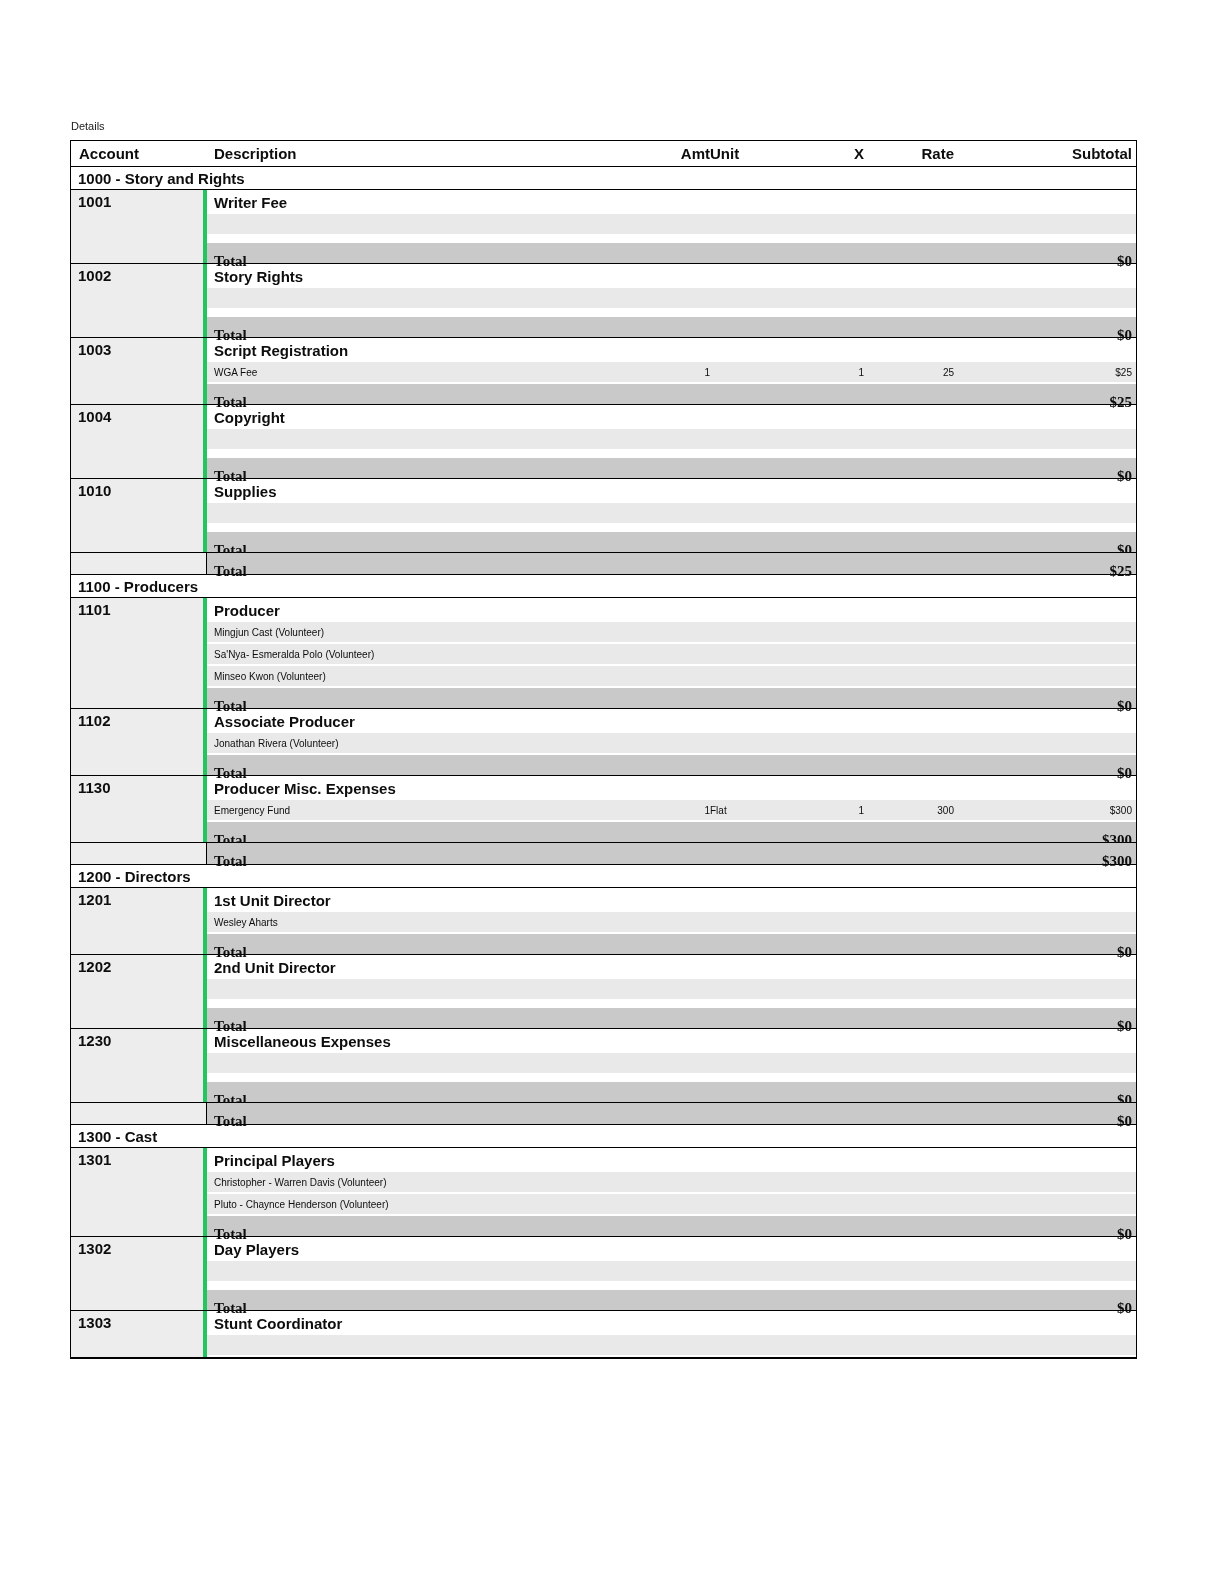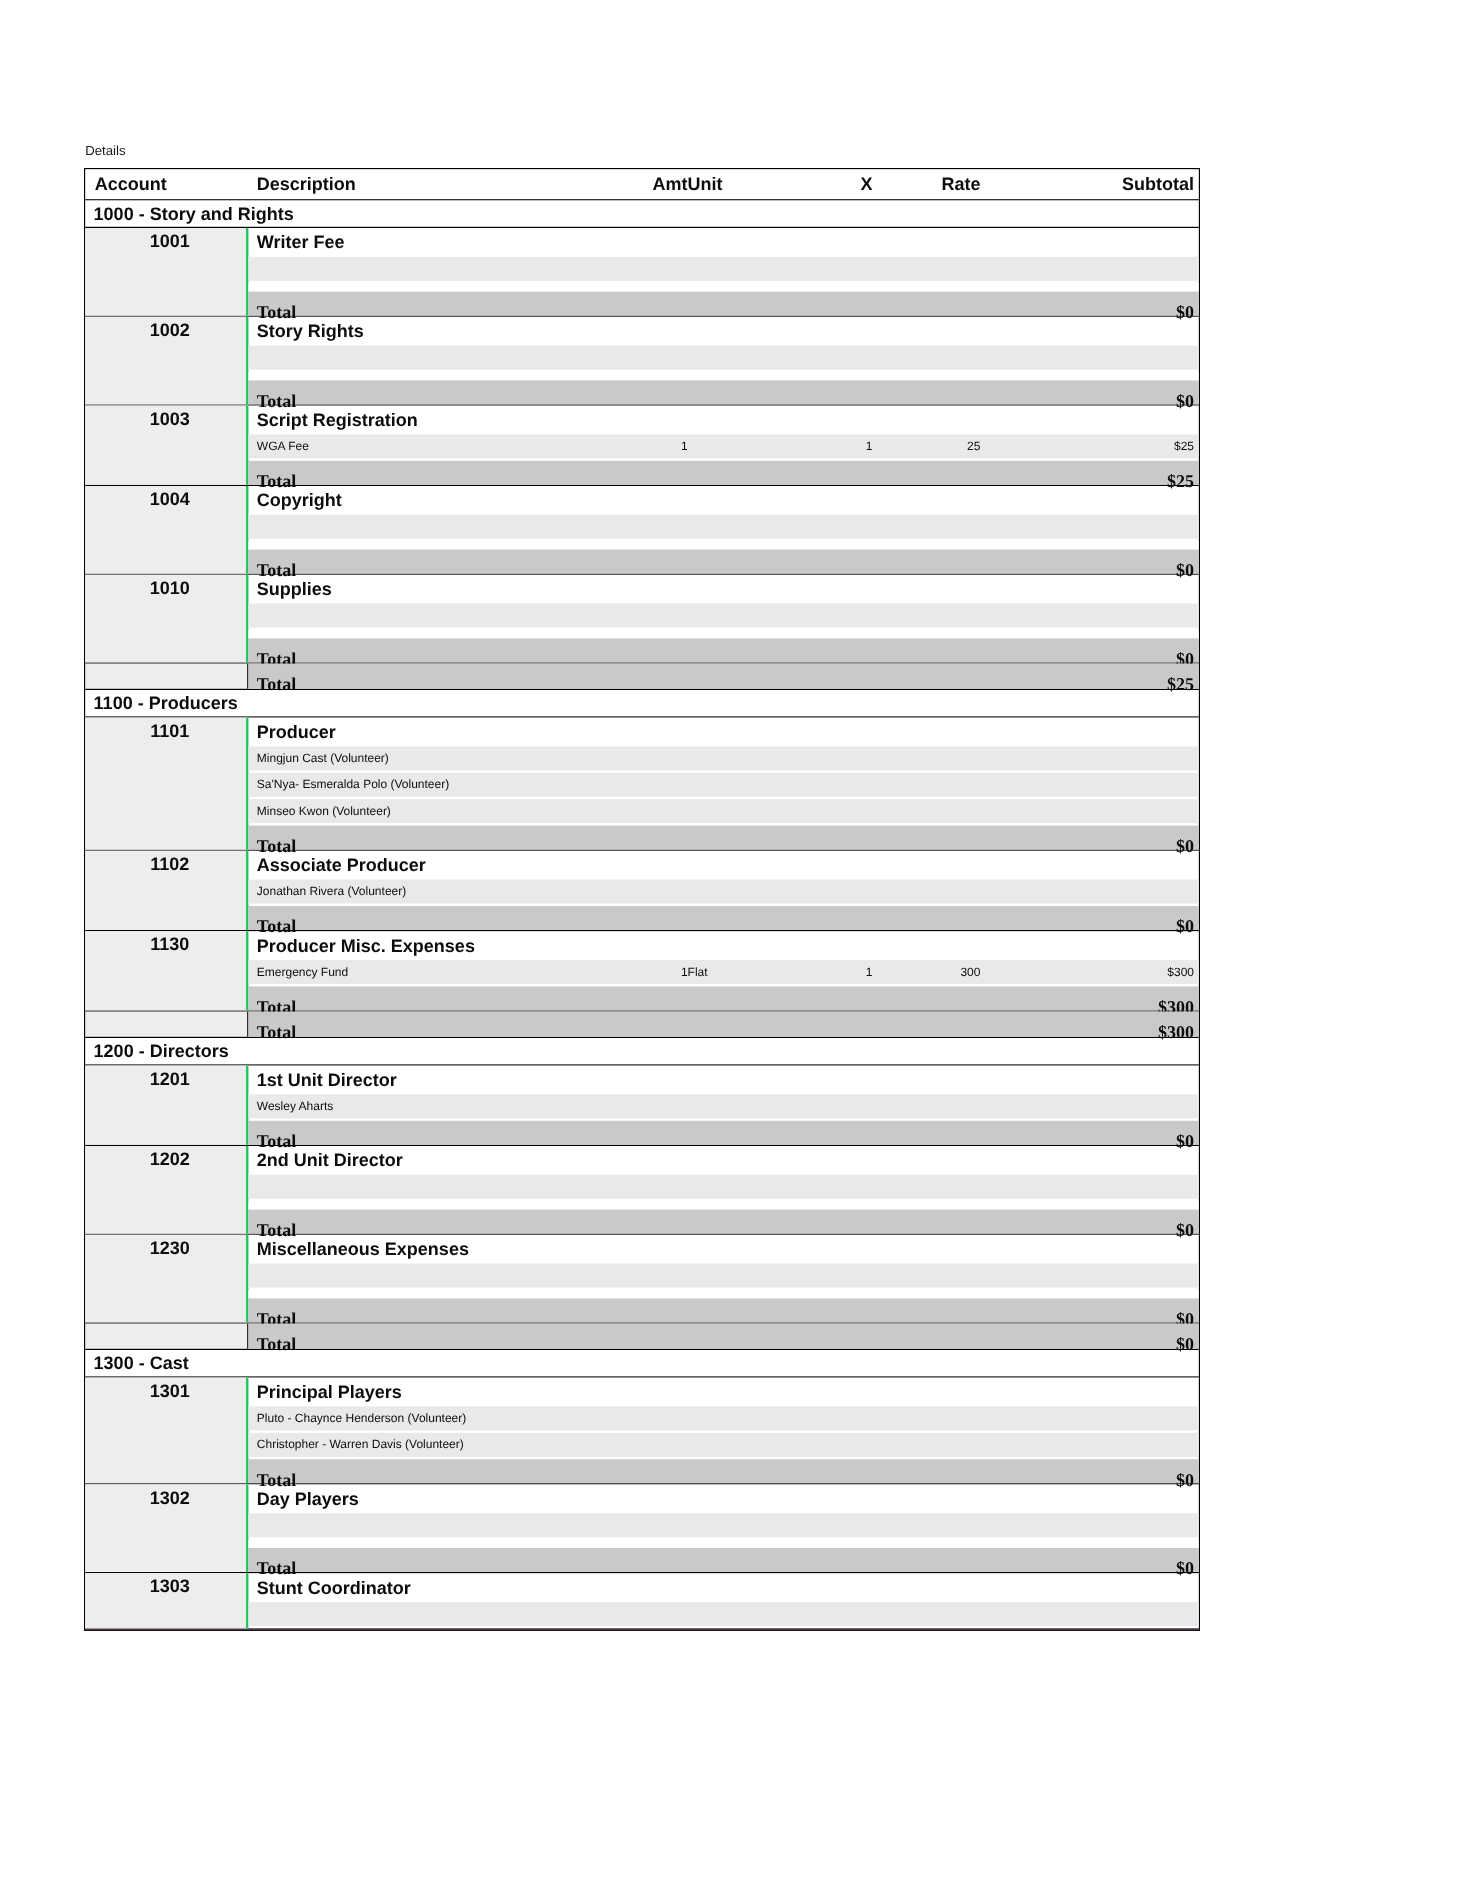--- a/index.html
+++ b/index.html
@@ -6,22 +6,22 @@
   html, body { background: #ffffff; }
   body {
     width: 1224px; height: 1584px; position: relative;
     font-family: "Liberation Sans", sans-serif; color: #0d0d0d;
   }
   .details-label {
     position: absolute; left: 71px; top: 120px;
     font-size: 11px; color: #1a1a1a;
   }
   .budget-table {
-    position: absolute; left: 70px; top: 140px; width: 930px;
-    border: 1px solid #000; background: #701a75; font-size: 15px;
+    position: absolute; left: 70px; top: 140px; width: 1067px;
+    border: 1px solid #000; background: #86efac; font-size: 15px;
   }
   
   .cols {
     flex: 1; display: grid;
     grid-template-columns: 1fr 50px 84px 70px 90px 178px;
     align-items: center; padding-right: 4px;
   }
   .c-desc { padding-left: 7px; white-space: nowrap; overflow: hidden; }
   .c-amt { text-align: right; }
   .c-unit { }
@@ -35,22 +35,22 @@
   }
   .h-acct { width: 136px; padding-left: 8px; }
   
   .section-row {
     height: 23px; display: flex; align-items: center; padding-left: 7px;
     font-weight: bold; border-bottom: 1px solid #000; background: #fff;
   }
   
   .account-block { display: flex; border-bottom: 1px solid #000; background: #fff; }
   .acct-col {
-    width: 136px; background: #ededed; border-right: 2px solid #22c55e;
-    padding: 3px 0 0 7px; font-weight: bold; flex-shrink: 0; text-align: center;
+    width: 136px; background: #ededed; border-right: 4px solid #22c55e;
+    padding: 3px 0 0 7px; font-weight: bold; flex-shrink: 0;
   }
   .acct-rows { flex: 1; display: flex; flex-direction: column; min-width: 0; }
   .category-row { height: 24px; display: flex; align-items: center; font-weight: bold; }
   .category-row .cat-name { padding-left: 7px; }
   .item-row {
     height: 20px; margin-bottom: 2px; background: #e9e9e9;
     display: grid; grid-template-columns: 1fr 50px 84px 70px 90px 178px;
     align-items: center; padding-right: 4px; font-size: 10px;
   }
   .spacer { height: 7px; background: #fff; }
@@ -358,29 +358,29 @@
       <div class="section-row">
         <span class="section-name">1300 - Cast</span>
       </div>
       <div class="account-block">
         <div class="acct-col"><span class="acct-num">1301</span></div>
         <div class="acct-rows">
           <div class="category-row">
             <span class="cat-name">Principal Players</span>
           </div>
           <div class="item-row">
+            <span class="c-desc">Christopher - Warren Davis (Volunteer)</span>
+            <span class="c-amt"></span>
+            <span class="c-unit"></span>
+            <span class="c-x"></span>
+            <span class="c-rate"></span>
+            <span class="c-subtotal"></span>
+          </div>
+          <div class="item-row">
             <span class="c-desc">Pluto -  Chaynce Henderson (Volunteer)</span>
-            <span class="c-amt"></span>
-            <span class="c-unit"></span>
-            <span class="c-x"></span>
-            <span class="c-rate"></span>
-            <span class="c-subtotal"></span>
-          </div>
-          <div class="item-row">
-            <span class="c-desc">Christopher - Warren Davis (Volunteer)</span>
             <span class="c-amt"></span>
             <span class="c-unit"></span>
             <span class="c-x"></span>
             <span class="c-rate"></span>
             <span class="c-subtotal"></span>
           </div>
           <div class="total-row">
             <span class="total-label">Total</span>
             <span class="total-value">$0</span>
           </div>

